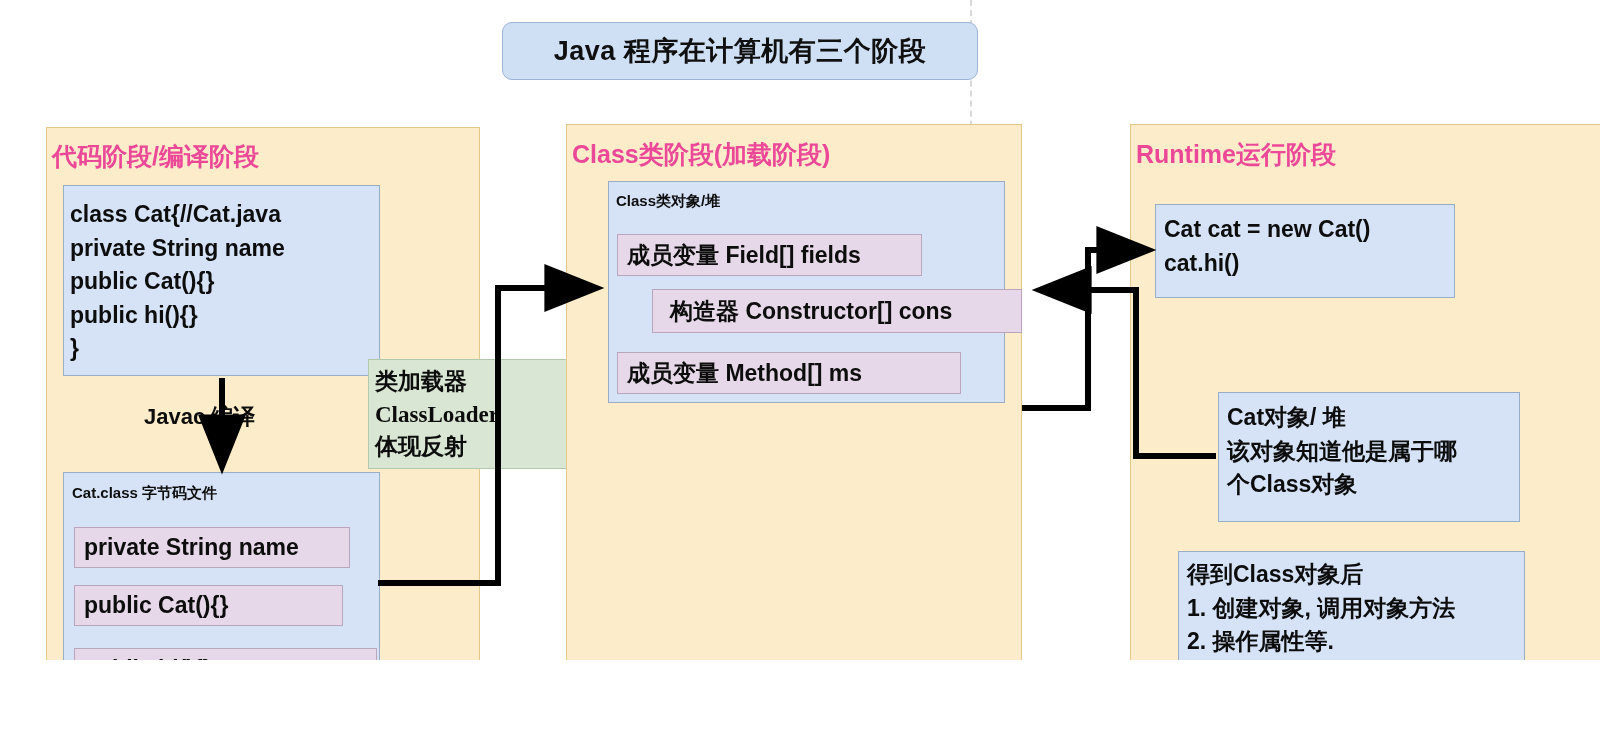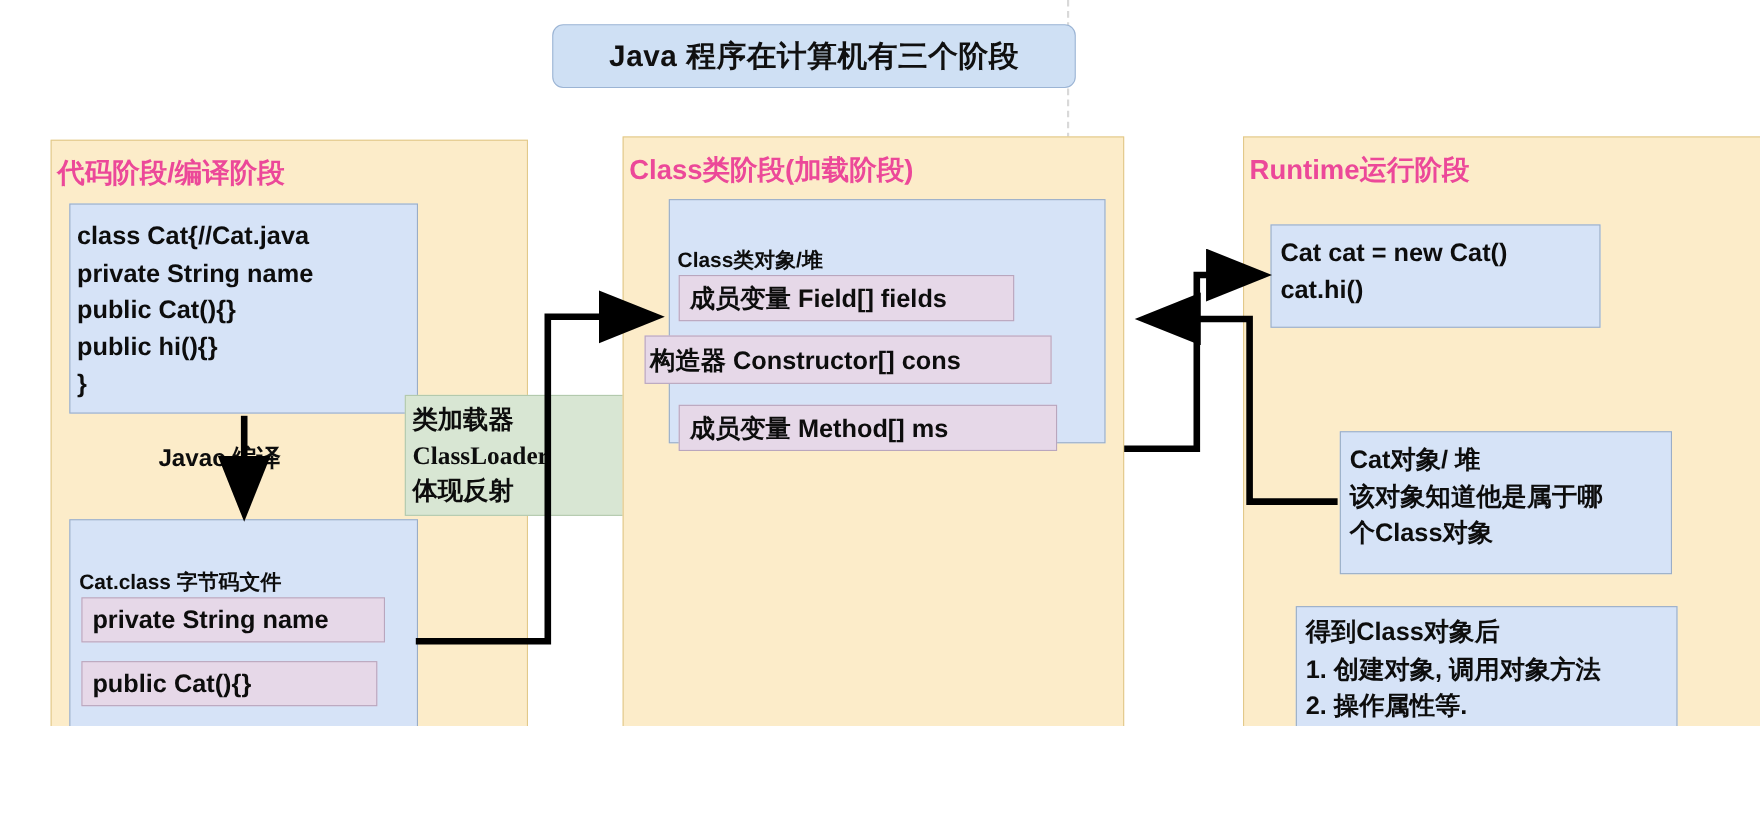--- a/index.html
+++ b/index.html
@@ -35,24 +35,24 @@
     position:absolute;background:#d8e6d3;border:1px solid #b3c9ad;
     box-sizing:border-box;
   }
   .greenbox .txt{
     font-size:23px;font-weight:bold;color:#0d0d0d;line-height:1.42;
     white-space:pre-line;
   }
   .purplerow{
     position:absolute;background:#e6d8e8;border:1px solid #b9a6bd;
     box-sizing:border-box;display:flex;align-items:center;
-    font-size:23px;font-weight:bold;color:#0d0d0d;white-space:nowrap;margin-top:16px;
+    font-size:23px;font-weight:bold;color:#0d0d0d;white-space:nowrap;
   }
   .subhead{
-    position:absolute;font-size:19px;font-weight:bold;color:#0d0d0d;white-space:nowrap;margin-top:32px;
+    position:absolute;font-size:15px;font-weight:bold;color:#0d0d0d;white-space:nowrap;
   }
   .edge-label{
     position:absolute;font-size:22px;font-weight:bold;color:#0d0d0d;white-space:nowrap;
   }
   svg.links{position:absolute;left:0;top:0;width:1600px;height:751px;overflow:visible;}
 </style>
 </head>
 <body>
 
 <div id="canvas">
@@ -89,21 +89,21 @@
 体现反射</div>
   </div>
 
   <div class="panel" style="left:566px;top:124px;width:454px;height:589px;"></div>
   <div class="panel-title" style="left:572px;top:138px;">Class类阶段(加载阶段)</div>
 
   <div class="bluebox" style="left:608px;top:181px;width:397px;height:222px;"></div>
   <div class="subhead" style="left:616px;top:192px;">Class类对象/堆</div>
 
   <div class="purplerow" style="left:617px;top:234px;width:305px;height:42px;padding-left:9px;">成员变量 Field[] fields</div>
-  <div class="purplerow" style="left:586px;top:289px;width:370px;height:44px;padding-left:4px;">构造器 Constructor[] cons</div>
+  <div class="purplerow" style="left:652px;top:289px;width:370px;height:44px;padding-left:17px;">构造器 Constructor[] cons</div>
   <div class="purplerow" style="left:617px;top:352px;width:344px;height:42px;padding-left:9px;">成员变量 Method[] ms</div>
 
   <div class="panel" style="left:1130px;top:124px;width:490px;height:588px;"></div>
   <div class="panel-title" style="left:1136px;top:138px;">Runtime运行阶段</div>
 
   <div class="bluebox" style="left:1218px;top:392px;width:302px;height:130px;">
     <div class="txt" style="padding:8px 0 0 8px;">Cat对象/ 堆
 该对象知道他是属于哪
 个Class对象</div>
   </div>

